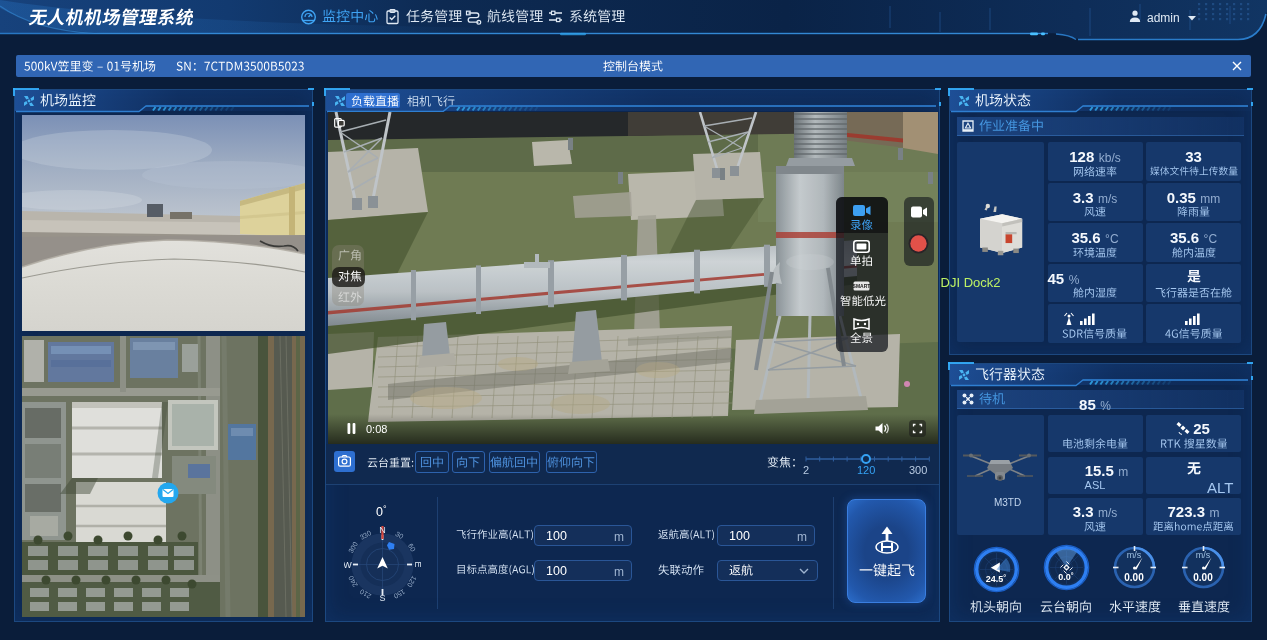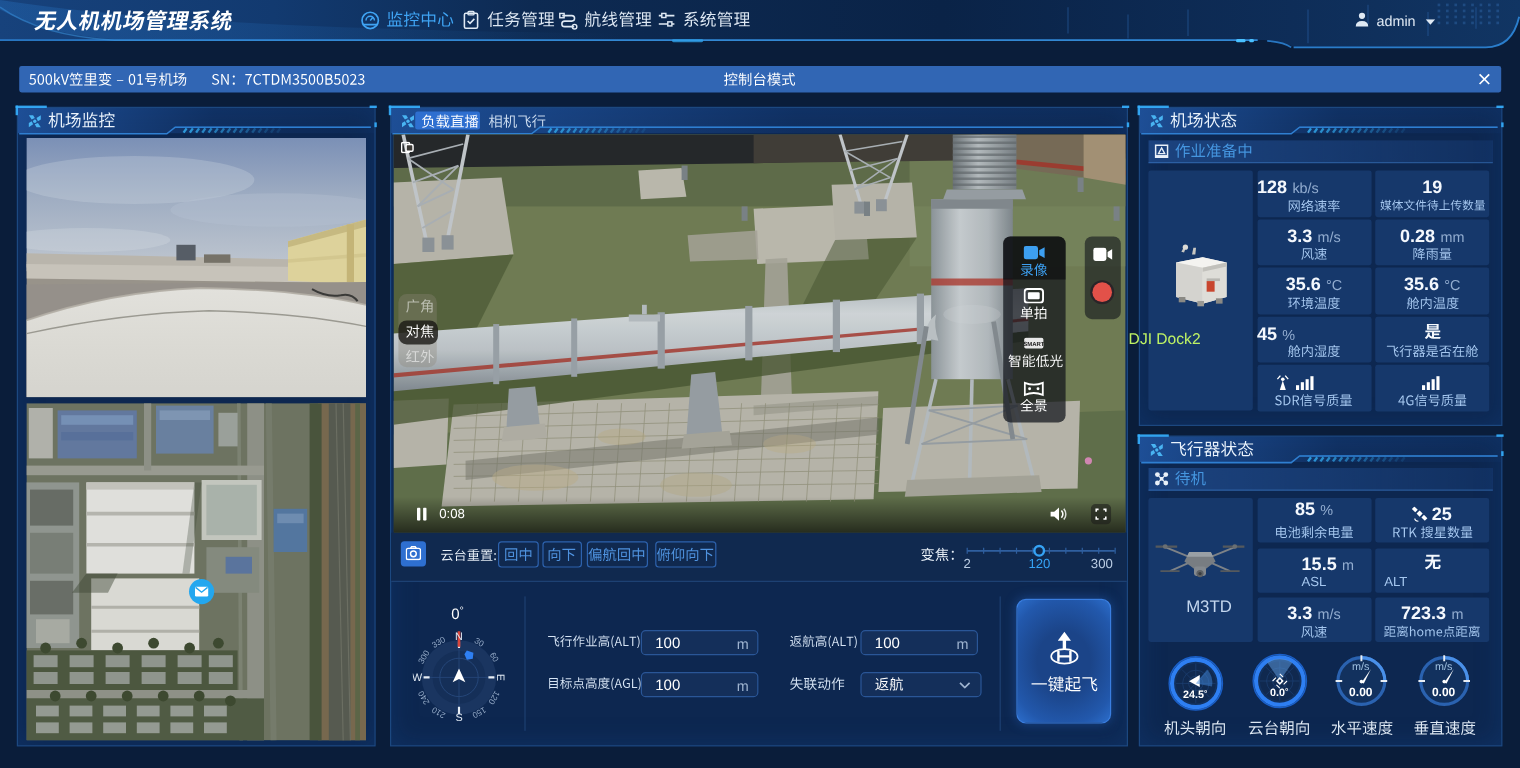--- a/index.html
+++ b/index.html
@@ -906,24 +906,24 @@
 <div class="cell" style="left:1047.5px;top:142px;width:95px;height:38.5px"></div>
 <div class="cell" style="left:1146px;top:142px;width:95px;height:38.5px"></div>
 <div class="cell" style="left:1047.5px;top:182.5px;width:95px;height:38.5px"></div>
 <div class="cell" style="left:1146px;top:182.5px;width:95px;height:38.5px"></div>
 <div class="cell" style="left:1047.5px;top:223px;width:95px;height:38.5px"></div>
 <div class="cell" style="left:1146px;top:223px;width:95px;height:38.5px"></div>
 <div class="cell" style="left:1047.5px;top:263.5px;width:95px;height:38.5px"></div>
 <div class="cell" style="left:1146px;top:263.5px;width:95px;height:38.5px"></div>
 <div class="cell" style="left:1047.5px;top:304px;width:95px;height:38.5px"></div>
 <div class="cell" style="left:1146px;top:304px;width:95px;height:38.5px"></div>
-<div class="abs" style="left:1047.5px;top:148px;width:95px;text-align:left" class2="val"><span class="val">128</span> <span class="unit">kb/s</span></div>
-<div class="abs" style="left:1146.0px;top:148px;width:95px;text-align:center" class2="val"><span class="val">19</span></div>
+<div class="abs" style="left:1047.5px;top:148px;width:95px;text-align:center" class2="val"><span class="val">128</span> <span class="unit">kb/s</span></div>
+<div class="abs" style="left:1146.0px;top:148px;width:95px;text-align:center" class2="val"><span class="val">33</span></div>
 <div class="abs" style="left:1047.5px;top:188.5px;width:95px;text-align:center" class2="val"><span class="val">3.3</span> <span class="unit">m/s</span></div>
-<div class="abs" style="left:1146.0px;top:188.5px;width:95px;text-align:center" class2="val"><span class="val">0.28</span> <span class="unit">mm</span></div>
+<div class="abs" style="left:1146.0px;top:188.5px;width:95px;text-align:center" class2="val"><span class="val">0.35</span> <span class="unit">mm</span></div>
 <div class="abs" style="left:1047.5px;top:229px;width:95px;text-align:center" class2="val"><span class="val">35.6</span> <span class="unit">°C</span></div>
 <div class="abs" style="left:1146.0px;top:229px;width:95px;text-align:center" class2="val"><span class="val">35.6</span> <span class="unit">°C</span></div>
 <div class="abs" style="left:1047.5px;top:269.5px;width:95px;" class2="val"><span class="val">45</span> <span class="unit">%</span></div>
 <div style="position:absolute;left:1186.5px;top:268.5px;line-height:0">
     <svg width="14.0" height="14.0" viewBox="0 0 1000 1000">
       <g transform="translate(0,880) scale(1,-1)">
         <path fill="#f4f8fd" d="M267 602H726V552H267ZM267 730H726V681H267ZM151 816V467H848V816ZM209 296C185 162 124 55 22 -7C49 -25 95 -69 113 -91C170 -51 217 3 253 68C338 -48 462 -74 646 -74H932C938 -39 956 14 972 41C901 38 708 38 652 38C624 38 597 39 572 41V138H880V242H572V317H944V422H58V317H450V61C385 82 336 120 305 188C314 217 322 247 328 279Z"></path>
       </g>
     </svg>
   </div>
@@ -1032,42 +1032,42 @@
 <rect x="26" y="43" width="5" height="4" fill="#9a9994"></rect>
   </svg>
 <div class="abs" style="left:927px;top:275px;width:87px;text-align:center;font-size:13px;color:#bef264">DJI Dock2</div>
 <div class="cell" style="left:957px;top:415px;width:87px;height:120px"></div>
 <div class="cell" style="left:1047.5px;top:415px;width:95px;height:37px"></div>
 <div class="cell" style="left:1146px;top:415px;width:95px;height:37px"></div>
 <div class="cell" style="left:1047.5px;top:456.5px;width:95px;height:37px"></div>
 <div class="cell" style="left:1146px;top:456.5px;width:95px;height:37px"></div>
 <div class="cell" style="left:1047.5px;top:498px;width:95px;height:37px"></div>
 <div class="cell" style="left:1146px;top:498px;width:95px;height:37px"></div>
-<div class="abs" style="left:1047.5px;top:416px;width:95px;text-align:center" class2="val"><span class="val">85</span> <span class="unit">%</span></div>
+<div class="abs" style="left:1047.5px;top:396px;width:95px;text-align:center" class2="val"><span class="val">85</span> <span class="unit">%</span></div>
 <div class="abs" style="left:1154.0px;top:420px;width:95px;text-align:center" class2="val"><span class="val">25</span></div>
 <svg class="abs" style="left:1176px;top:422px" width="14" height="13" viewBox="0 0 14 13">
 <g fill="#fff">
       <rect x="1" y="1" width="4" height="3" transform="rotate(45 3 2.5)"></rect>
       <rect x="9" y="8" width="4" height="3" transform="rotate(45 11 9.5)"></rect>
       <rect x="5.2" y="4.2" width="3.6" height="3.6" transform="rotate(45 7 6)"></rect>
       <path d="M3 10 q0 2 3 2.4" stroke="#fff" stroke-width="1" fill="none"></path>
     </g>
   </svg>
 <div class="abs" style="left:1047.5px;top:461.5px;width:118px;text-align:center" class2="val"><span class="val">15.5</span> <span class="unit">m</span></div>
 <div style="position:absolute;left:1186.5px;top:460.5px;line-height:0">
     <svg width="14.0" height="14.0" viewBox="0 0 1000 1000">
       <g transform="translate(0,880) scale(1,-1)">
         <path fill="#f4f8fd" d="M106 787V670H420C418 614 415 557 408 501H46V383H386C344 231 250 96 29 12C60 -13 93 -57 110 -88C351 11 456 173 503 353V95C503 -26 536 -65 663 -65C688 -65 786 -65 812 -65C922 -65 956 -19 970 152C936 160 881 181 855 202C849 73 843 53 802 53C779 53 699 53 680 53C637 53 630 58 630 97V383H960V501H530C537 557 540 614 543 670H905V787Z"></path>
       </g>
     </svg>
   </div>
 <div class="abs" style="left:1047.5px;top:503px;width:95px;text-align:center" class2="val"><span class="val">3.3</span> <span class="unit">m/s</span></div>
 <div class="abs" style="left:1146.0px;top:503px;width:95px;text-align:center" class2="val"><span class="val">723.3</span> <span class="unit">m</span></div>
 <div class="abs" style="left:1055.0px;top:479.0px;width:80px;text-align:center;font-size:11px;color:#a6c8f0">ASL</div>
-<div class="abs" style="left:1153.5px;top:479.0px;width:80px;text-align:left;font-size:11px;color:#a6c8f0">ALT</div>
+<div class="abs" style="left:1153.5px;top:479.0px;width:80px;text-align:right;font-size:15px;color:#a6c8f0">ALT</div>
 <div style="position:absolute;left:1062.0px;top:437.5px;line-height:0">
     <svg width="66.0" height="11.0" viewBox="0 0 6000 1000">
       <g transform="translate(0,880) scale(1,-1)">
         <path fill="#a6c8f0" d="M452 408V264H204V408ZM531 408H788V264H531ZM452 478H204V621H452ZM531 478V621H788V478ZM126 695V129H204V191H452V85C452 -32 485 -63 597 -63C622 -63 791 -63 818 -63C925 -63 949 -10 962 142C939 148 907 162 887 176C880 46 870 13 814 13C778 13 632 13 602 13C542 13 531 25 531 83V191H865V695H531V838H452V695ZM1093 774C1158 746 1238 698 1278 664L1321 727C1280 760 1198 802 1134 829ZM1040 499C1103 471 1180 426 1219 394L1260 456C1221 487 1142 529 1080 555ZM1073 -16 1138 -65C1195 29 1261 154 1312 259L1255 306C1200 193 1124 61 1073 -16ZM1396 742V474L1276 427L1305 360L1396 396V72C1396 -40 1431 -69 1552 -69C1579 -69 1786 -69 1815 -69C1926 -69 1951 -23 1963 116C1942 120 1911 133 1893 146C1885 28 1874 0 1813 0C1769 0 1589 0 1554 0C1483 0 1470 13 1470 71V424L1616 482V143H1690V510L1846 571C1845 413 1843 308 1836 281C1830 255 1819 251 1802 251C1790 251 1753 251 1725 253C1735 235 1742 203 1744 182C1775 181 1819 182 1847 189C1878 197 1898 216 1906 262C1915 304 1918 449 1918 631L1922 645L1868 666L1855 654L1849 649L1690 588V838H1616V559L1470 502V742ZM2689 720V165H2757V720ZM2847 830V16C2847 -1 2841 -6 2824 -7C2808 -8 2756 -8 2698 -6C2709 -27 2719 -58 2722 -78C2803 -78 2850 -76 2879 -65C2908 -52 2920 -31 2920 16V830ZM2056 319 2073 263 2194 297V234H2253V552H2194V480H2072V425H2194V350C2141 337 2095 327 2056 319ZM2545 836C2442 802 2245 782 2083 772C2092 756 2100 729 2103 713C2170 716 2242 721 2313 728V644H2055V580H2313V279C2249 174 2137 65 2042 9C2058 -3 2081 -29 2092 -47C2166 3 2248 85 2313 174V-75H2384V185C2453 133 2546 57 2584 22L2626 84C2588 112 2448 212 2384 254V580H2644V644H2384V737C2465 747 2540 762 2598 781ZM2441 552V313C2441 255 2454 240 2510 240C2520 240 2569 240 2580 240C2622 240 2638 262 2643 341C2627 344 2605 352 2594 362C2592 299 2588 291 2572 291C2562 291 2525 291 2518 291C2501 291 2498 293 2498 313V393C2541 410 2590 435 2629 460L2585 503C2564 484 2531 464 2498 447V552ZM3647 170C3724 107 3817 18 3861 -40L3926 4C3880 62 3784 148 3708 208ZM3273 205C3219 132 3136 56 3057 7C3074 -4 3102 -30 3115 -43C3193 12 3283 97 3343 179ZM3503 850C3394 709 3202 575 3025 499C3044 482 3064 457 3077 437C3130 463 3185 494 3239 529V465H3465V338H3095V267H3465V11C3465 -4 3460 -8 3444 -9C3427 -10 3370 -10 3309 -8C3321 -28 3335 -60 3339 -80C3419 -81 3469 -79 3500 -67C3533 -55 3544 -34 3544 10V267H3913V338H3544V465H3760V534H3246C3338 595 3427 668 3499 745C3625 609 3763 522 3927 449C3938 471 3959 497 3978 513C3809 580 3664 664 3544 795L3561 817ZM4452 408V264H4204V408ZM4531 408H4788V264H4531ZM4452 478H4204V621H4452ZM4531 478V621H4788V478ZM4126 695V129H4204V191H4452V85C4452 -32 4485 -63 4597 -63C4622 -63 4791 -63 4818 -63C4925 -63 4949 -10 4962 142C4939 148 4907 162 4887 176C4880 46 4870 13 4814 13C4778 13 4632 13 4602 13C4542 13 4531 25 4531 83V191H4865V695H4531V838H4452V695ZM5250 665H5747V610H5250ZM5250 763H5747V709H5250ZM5177 808V565H5822V808ZM5052 522V465H5949V522ZM5230 273H5462V215H5230ZM5535 273H5777V215H5535ZM5230 373H5462V317H5230ZM5535 373H5777V317H5535ZM5047 3V-55H5955V3H5535V61H5873V114H5535V169H5851V420H5159V169H5462V114H5131V61H5462V3Z"></path>
       </g>
     </svg>
   </div>
 <div style="position:absolute;left:1159.6px;top:437.5px;line-height:0">
     <svg width="67.8" height="11.0" viewBox="0 0 6160 1000">
       <g transform="translate(0,880) scale(1,-1)">
@@ -1099,21 +1099,21 @@
 <path d="M2 5.5 H20 M58 5.5 H76" stroke="#55595d" stroke-width="1.8"></path>
 <path d="M6 26 H22 M56 26 H72" stroke="#55595d" stroke-width="1.5"></path>
 <circle cx="10" cy="5.5" r="2" fill="#6a6f73"></circle>
     <circle cx="68" cy="5.5" r="2" fill="#6a6f73"></circle>
 <path d="M30 10 L48 10 L52 18 L44 24 L34 24 L26 18 Z" fill="#787d82"></path>
 <path d="M30 10 L48 10 L50 14 L28 14 Z" fill="#9aa0a5"></path>
 <rect x="34" y="22" width="10" height="8" rx="2" fill="#84898e"></rect>
 <circle cx="39" cy="28" r="3" fill="#5d6165"></circle>
     <circle cx="39" cy="28" r="1.4" fill="#3a3d40"></circle>
   </svg>
-<div class="abs" style="left:957px;top:497px;width:101px;text-align:center;font-size:14px;color:#c3d6ee">M3TD</div>
+<div class="abs" style="left:957px;top:497px;width:101px;text-align:center;font-size:10px;color:#c3d6ee">M3TD</div>
 <svg class="abs" style="left:972.5px;top:545.5px" width="47" height="47" viewBox="0 0 47 47">
     <circle cx="23.5" cy="23.5" r="22.2" fill="#12315e" stroke="#1a5fc8" stroke-width="1.2"></circle>
     <circle cx="23.5" cy="23.5" r="19.8" fill="none" stroke="#2e7ff2" stroke-width="3.4"></circle>
     <circle cx="23.5" cy="23.5" r="16.5" fill="#10294f"></circle>
     <g stroke="#20457c" stroke-width="0.6" opacity="0.8">
       <circle cx="23.5" cy="23.5" r="11" fill="none"></circle>
       <circle cx="23.5" cy="23.5" r="6" fill="none"></circle>
       <path d="M23.5 7 V40 M7 23.5 H40 M12 12 L35 35 M35 12 L12 35"></path>
     </g>
     <path d="M26.8 16.5 L17.8 21.7 L26.8 26.4 Z" fill="#fff"></path>

